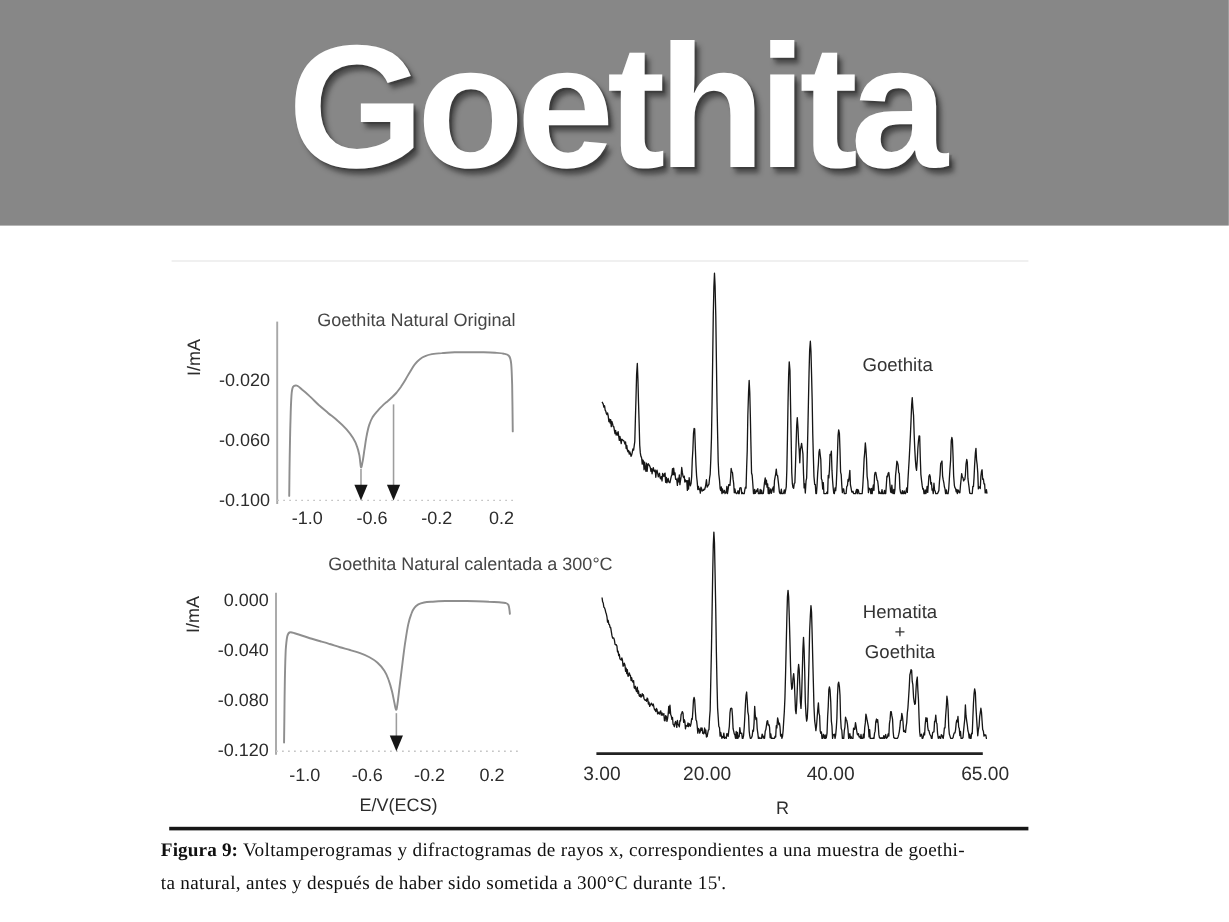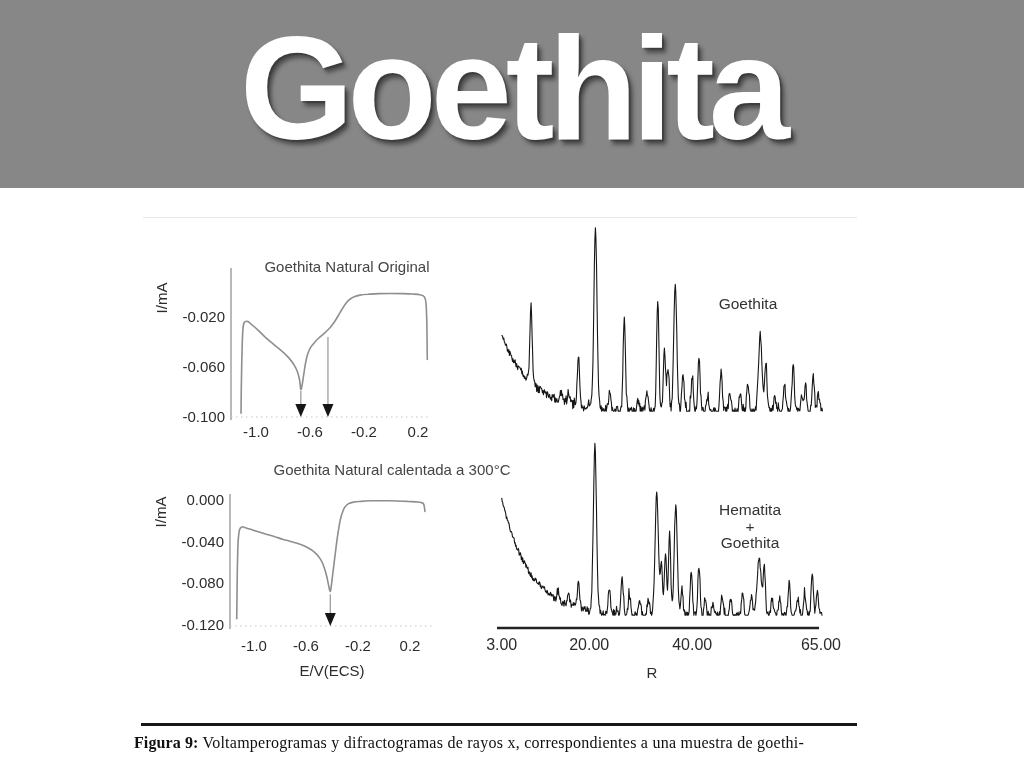--- a/index.html
+++ b/index.html
@@ -16,21 +16,21 @@
     font-family:"Liberation Sans",sans-serif;
     font-weight:bold;font-size:146px;line-height:146px;letter-spacing:-6px;
     text-shadow:4px 5px 4px rgba(25,25,25,0.55), 2px 2px 1px rgba(40,40,40,0.35);
   }
   #figure-area{position:absolute;inset:0;}
   #chart-layer{position:absolute;left:0;top:0;}
   #chart-layer text{font-family:"Liberation Sans",sans-serif;}
   .scan-edge{position:absolute;left:143px;top:217px;width:714px;height:1px;background:#e7e7e7;}
   .caption{
     position:absolute;left:134px;top:689px;width:730px;
-    font-family:"Liberation Serif",serif;color:#101010;margin-top:34px;
+    font-family:"Liberation Serif",serif;color:#101010;
   }
   .cap-rule{height:2.5px;background:#171717;width:716px;margin-left:7px;}
   .cap-line{margin:6px 0 0 0;font-size:16px;line-height:22px;letter-spacing:0.25px;}
   .cap-line b{letter-spacing:0.1px;}
 </style>
 </head>
 <body>
 
 <header data-name="slide-header" style="background: rgb(135, 135, 135);">
   <h1 data-name="slide-title" style="color: rgb(255, 255, 255);">Goethita</h1>
@@ -88,14 +88,15 @@
         <text x="501.7" y="650" text-anchor="middle" font-size="16" fill="#2c2c2c" data-name="x-tick-label">3.00</text>
         <text x="589.25" y="650" text-anchor="middle" font-size="16" fill="#2c2c2c" data-name="x-tick-label">20.00</text>
         <text x="692.25" y="650" text-anchor="middle" font-size="16" fill="#2c2c2c" data-name="x-tick-label">40.00</text>
         <text x="821" y="650" text-anchor="middle" font-size="16" fill="#2c2c2c" data-name="x-tick-label">65.00</text>
         <text x="652" y="678" text-anchor="middle" font-size="15" fill="#2c2c2c" data-name="x-axis-label">R</text>
       </g>
     </svg>
   <div class="caption" data-name="figure-caption">
     <div class="cap-rule" data-name="caption-rule"></div>
     <p class="cap-line" data-name="caption-line-1"><b data-name="caption-figure-label">Figura 9:</b> <span data-name="caption-text-1">Voltamperogramas y difractogramas de rayos x, correspondientes a una muestra de goethi-</span></p>
+    <p class="cap-line" data-name="caption-line-2">ta natural, antes y después de haber sido sometida a 300°C durante 15'.</p>
   </div>
 </div>
 
 </body></html>

